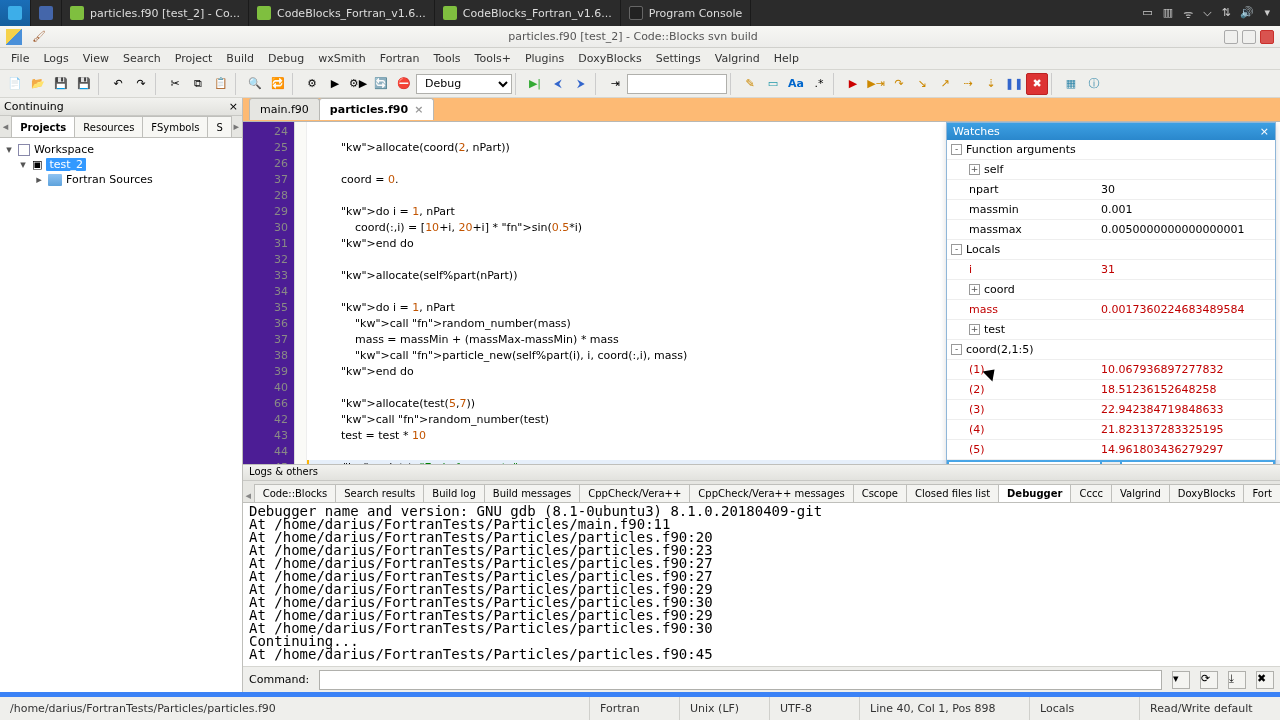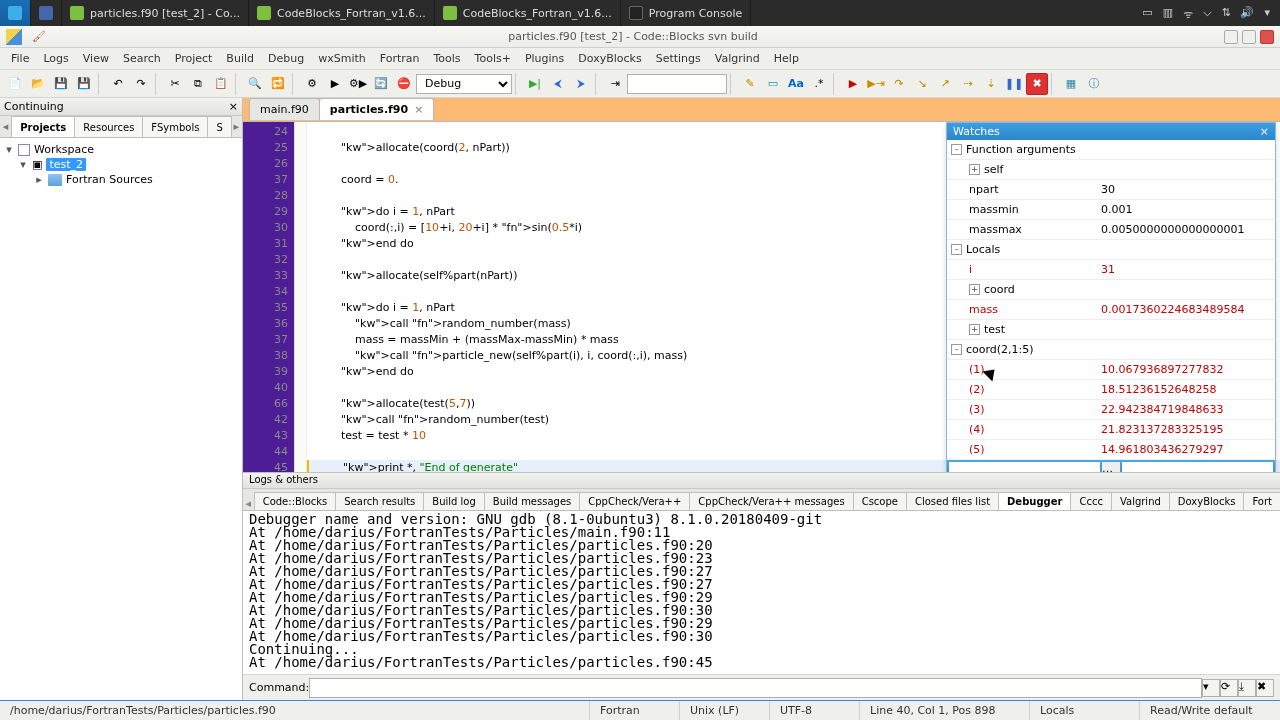--- a/index.html
+++ b/index.html
@@ -84,26 +84,26 @@
 .cursor-img::before{content:""; position:absolute; border-left:10px solid #000; border-top:7px solid transparent; border-bottom:7px solid transparent; transform:rotate(-45deg); left:0; top:0;}
 
 
 .logs { height:228px; display:flex; flex-direction:column; border-top:1px solid #bfbfbb; }
 .logs .lhdr { height:16px; font-size:10px; padding:1px 6px; background:linear-gradient(#f2f2ef,#e2e2de); border-bottom:1px solid #c8c8c4;}
 .logs .ltabs { height:22px; display:flex; align-items:flex-end; background:#e6e6e2; border-bottom:1px solid #bfbfbb; overflow:hidden;}
 .logs .ltabs .arrow { width:16px; text-align:center; color:#888;}
 .logs .ltabs .lt { padding:3px 8px; border:1px solid #bfbfbb; border-bottom:none; background:#f4f4f1; font-size:10px; margin-right:-1px; white-space:nowrap;}
 .logs .ltabs .lt.on { background:#fff; font-weight:bold;}
 .logs .out { flex:1; background:#fff; font-family:"DejaVu Sans Mono",monospace; font-size:14px; padding:2px 6px; overflow:hidden; white-space:pre; line-height:13px;}
-.logs .cmd { height:26px; display:flex; align-items:center; padding:2px 6px; gap:0; border-top:1px solid #d6d6d1;}
+.logs .cmd { height:26px; display:flex; align-items:center; padding:2px 6px; gap:10px; border-top:1px solid #d6d6d1;}
 .logs .cmd input { flex:1; height:20px; border:1px solid #b0b0ac; background:#fff; padding:0 4px;}
 .logs .cmd .sb { width:18px; height:18px; border:1px solid #b0b0ac; background:#f4f4f1;}
 
 
-.status { height:20px; background:#efefec; border-top:1px solid #3b82f6; display:flex; align-items:center; font-size:11px; color:#333;}
+.status { height:28px; background:#efefec; border-top:5px solid #3b82f6; display:flex; align-items:center; font-size:11px; color:#333;}
 .status .cell { padding:0 10px; border-right:1px solid #d0d0cc; height:100%; display:flex; align-items:center;}
 .status .cell.path{flex:1;}
 </style>
 </head>
 <body>
 
 <div class="kde-bar">
   <div class="kbtn active">
       <span class="kicon" style="background:#3daee9"></span>
     </div>

